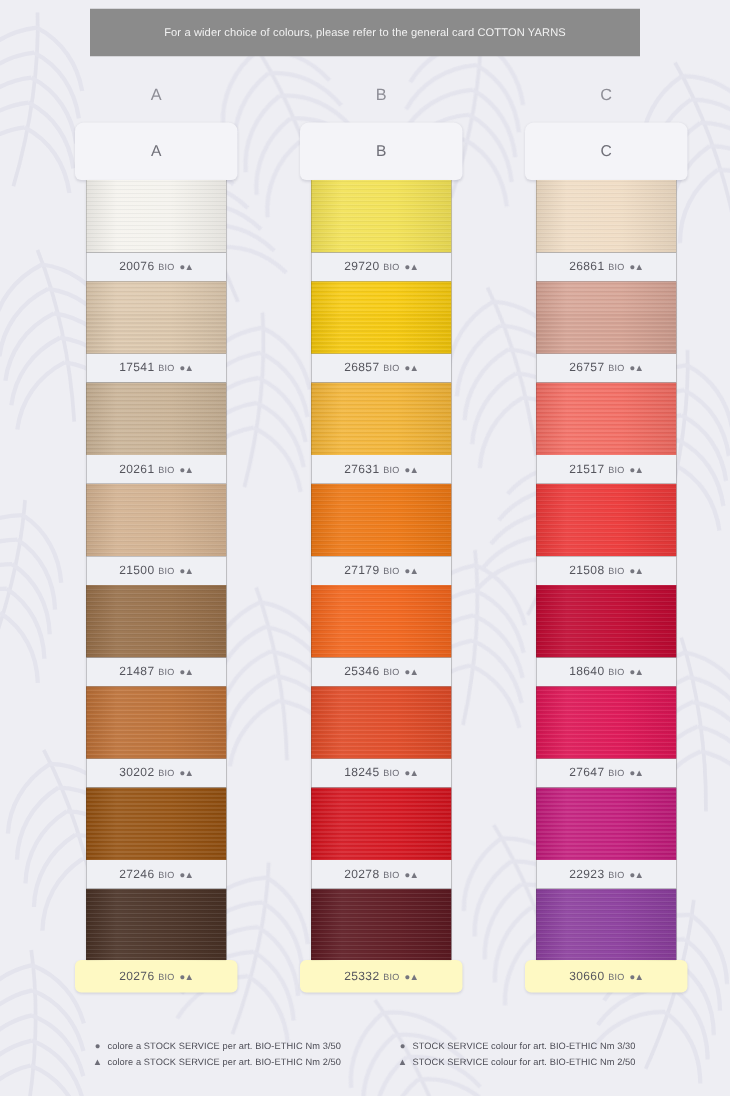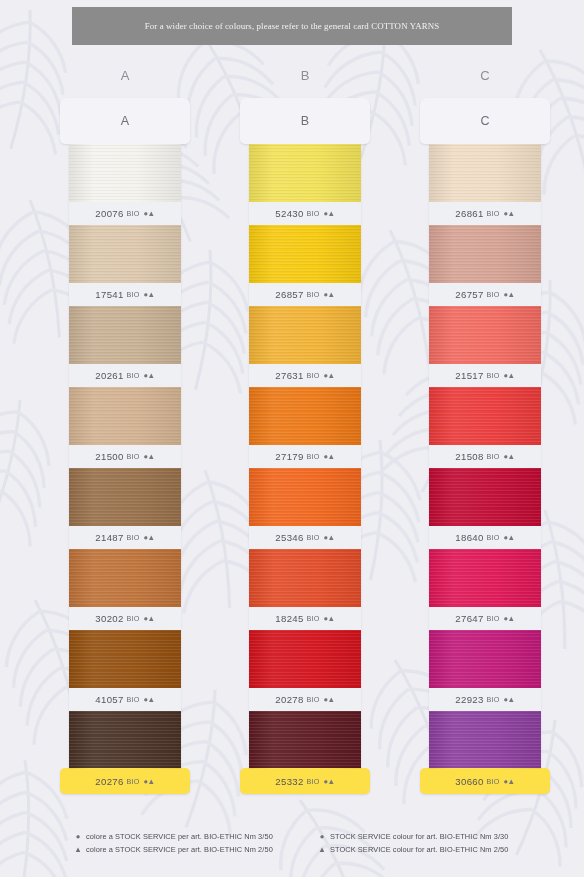--- a/index.html
+++ b/index.html
@@ -48,21 +48,20 @@
     font-weight: bold;
     letter-spacing: 0.15px;
     white-space: nowrap;
   }
   #banner .line2 {
     color: #f2f2f2;
     font-size: 8.9px;
     font-weight: normal;
     letter-spacing: 0.1px;
     white-space: nowrap;
-    font-family: Liberation Serif, serif;
   }
 
   
   #col-letters {
     position: absolute;
     top: 68px;
     left: 0;
     width: 584px;
     height: 24px;
     z-index: 4;
@@ -175,21 +174,21 @@
     color: #76767f;
     letter-spacing: -0.5px;
     margin-left: 1px;
   }
 
   
   .card-foot {
     position: relative;
     width: 130px;
     height: 26px;
-    background: #fde047;
+    background: #fef9c3;
     border-radius: 5px;
     box-shadow: 0 1px 2px rgba(90,90,110,0.16);
     display: flex;
     align-items: center;
     justify-content: center;
     gap: 3px;
     margin-top: -1px;
   }
   .card-foot .code { font-size: 9.6px; color: #55555d; letter-spacing: 0.3px; }
   .card-foot .bio  { font-size: 7.2px; color: #6a6a73; letter-spacing: 0.2px; }
@@ -331,21 +330,21 @@
           <div class="swatch" style="background: rgb(191, 114, 56);"></div>
           <div class="swatch-label">
             <span class="code">30202</span>
             <span class="bio">BIO</span>
             <span class="marks">●▲</span>
           </div>
         </div>
         <div class="swatch-block">
           <div class="swatch" style="background: rgb(148, 80, 15);"></div>
           <div class="swatch-label">
-            <span class="code">41057</span>
+            <span class="code">27246</span>
             <span class="bio">BIO</span>
             <span class="marks">●▲</span>
           </div>
         </div>
         <div class="swatch-block">
           <div class="swatch" style="background: rgb(74, 50, 38);"></div>
         </div>
       </div>
       <div class="card-foot">
         <span class="code">20276</span>
@@ -354,21 +353,21 @@
       </div>
     </div>
     <div class="card" style="left: 240px;">
       <div class="card-tab">
         <div class="card-tab-letter">B</div>
       </div>
       <div class="card-body">
         <div class="swatch-block">
           <div class="swatch" style="background: rgb(242, 226, 87);"></div>
           <div class="swatch-label">
-            <span class="code">52430</span>
+            <span class="code">29720</span>
             <span class="bio">BIO</span>
             <span class="marks">●▲</span>
           </div>
         </div>
         <div class="swatch-block">
           <div class="swatch" style="background: rgb(247, 202, 13);"></div>
           <div class="swatch-label">
             <span class="code">26857</span>
             <span class="bio">BIO</span>
             <span class="marks">●▲</span>

